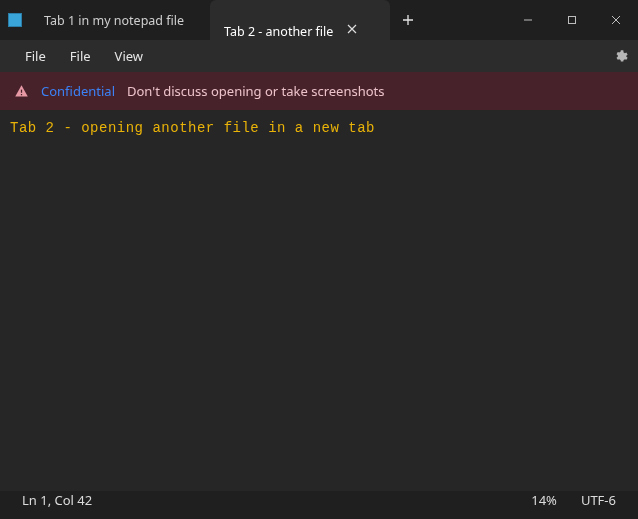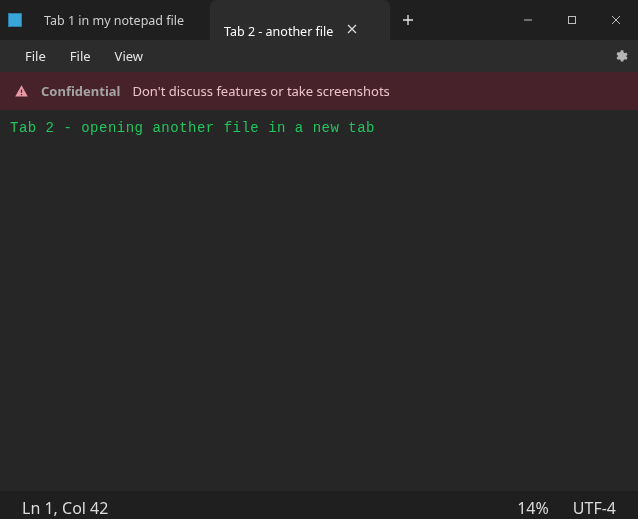--- a/index.html
+++ b/index.html
@@ -106,42 +106,42 @@
       padding: 10px 14px;
       display: flex;
       align-items: center;
       gap: 12px;
       font-size: 13px;
     }
     .banner-icon {
       color: #e79aa5;
     }
     .banner-label {
-      font-weight: 700;
-      color: #a3a3a3;
+      font-weight: 400;
+      color: #3b82f6;
     }
     .banner-text {
       color: #ecc3c9;
     }
     .editor {
       flex: 1;
       background: #262626;
       padding: 10px;
       font-family: Consolas, "Courier New", monospace;
       font-size: 14px;
-      color: #22c55e;
+      color: #eab308;
       white-space: pre;
       letter-spacing: 0.5px;
     }
     .statusbar {
       height: 28px;
       background: #1f1f1f;
       display: flex;
-      align-items: flex-end;
-      font-size: 16px;
+      align-items: flex-start;
+      font-size: 13px;
       color: #dcdcdc;
       padding: 0 10px;
     }
     .status-seg {
       padding: 0 12px;
     }
     .status-spacer {
       flex: 1;
     }
     svg { display: block; }
@@ -201,23 +201,23 @@
 
 <div class="banner">
   <span class="banner-icon">
     <svg width="15" height="15" viewBox="0 0 24 24">
         <path fill="currentColor" d="M12 2 L22 20 H2 Z"></path>
         <rect x="11" y="9" width="2" height="5" fill="#48222b"></rect>
         <rect x="11" y="16" width="2" height="2" fill="#48222b"></rect>
       </svg>
   </span>
   <span class="banner-label">Confidential</span>
-  <span class="banner-text">Don't discuss features or take screenshots</span>
+  <span class="banner-text">Don't discuss opening or take screenshots</span>
 </div>
 
 <div class="editor">Tab 2 - opening another file in a new tab</div>
 
 <div class="statusbar">
   <div class="status-seg">Ln 1, Col 42</div>
   <div class="status-spacer"></div>
   <div class="status-seg">14%</div>
-  <div class="status-seg">UTF-4</div>
+  <div class="status-seg">UTF-6</div>
 </div>
 
 </body></html>

